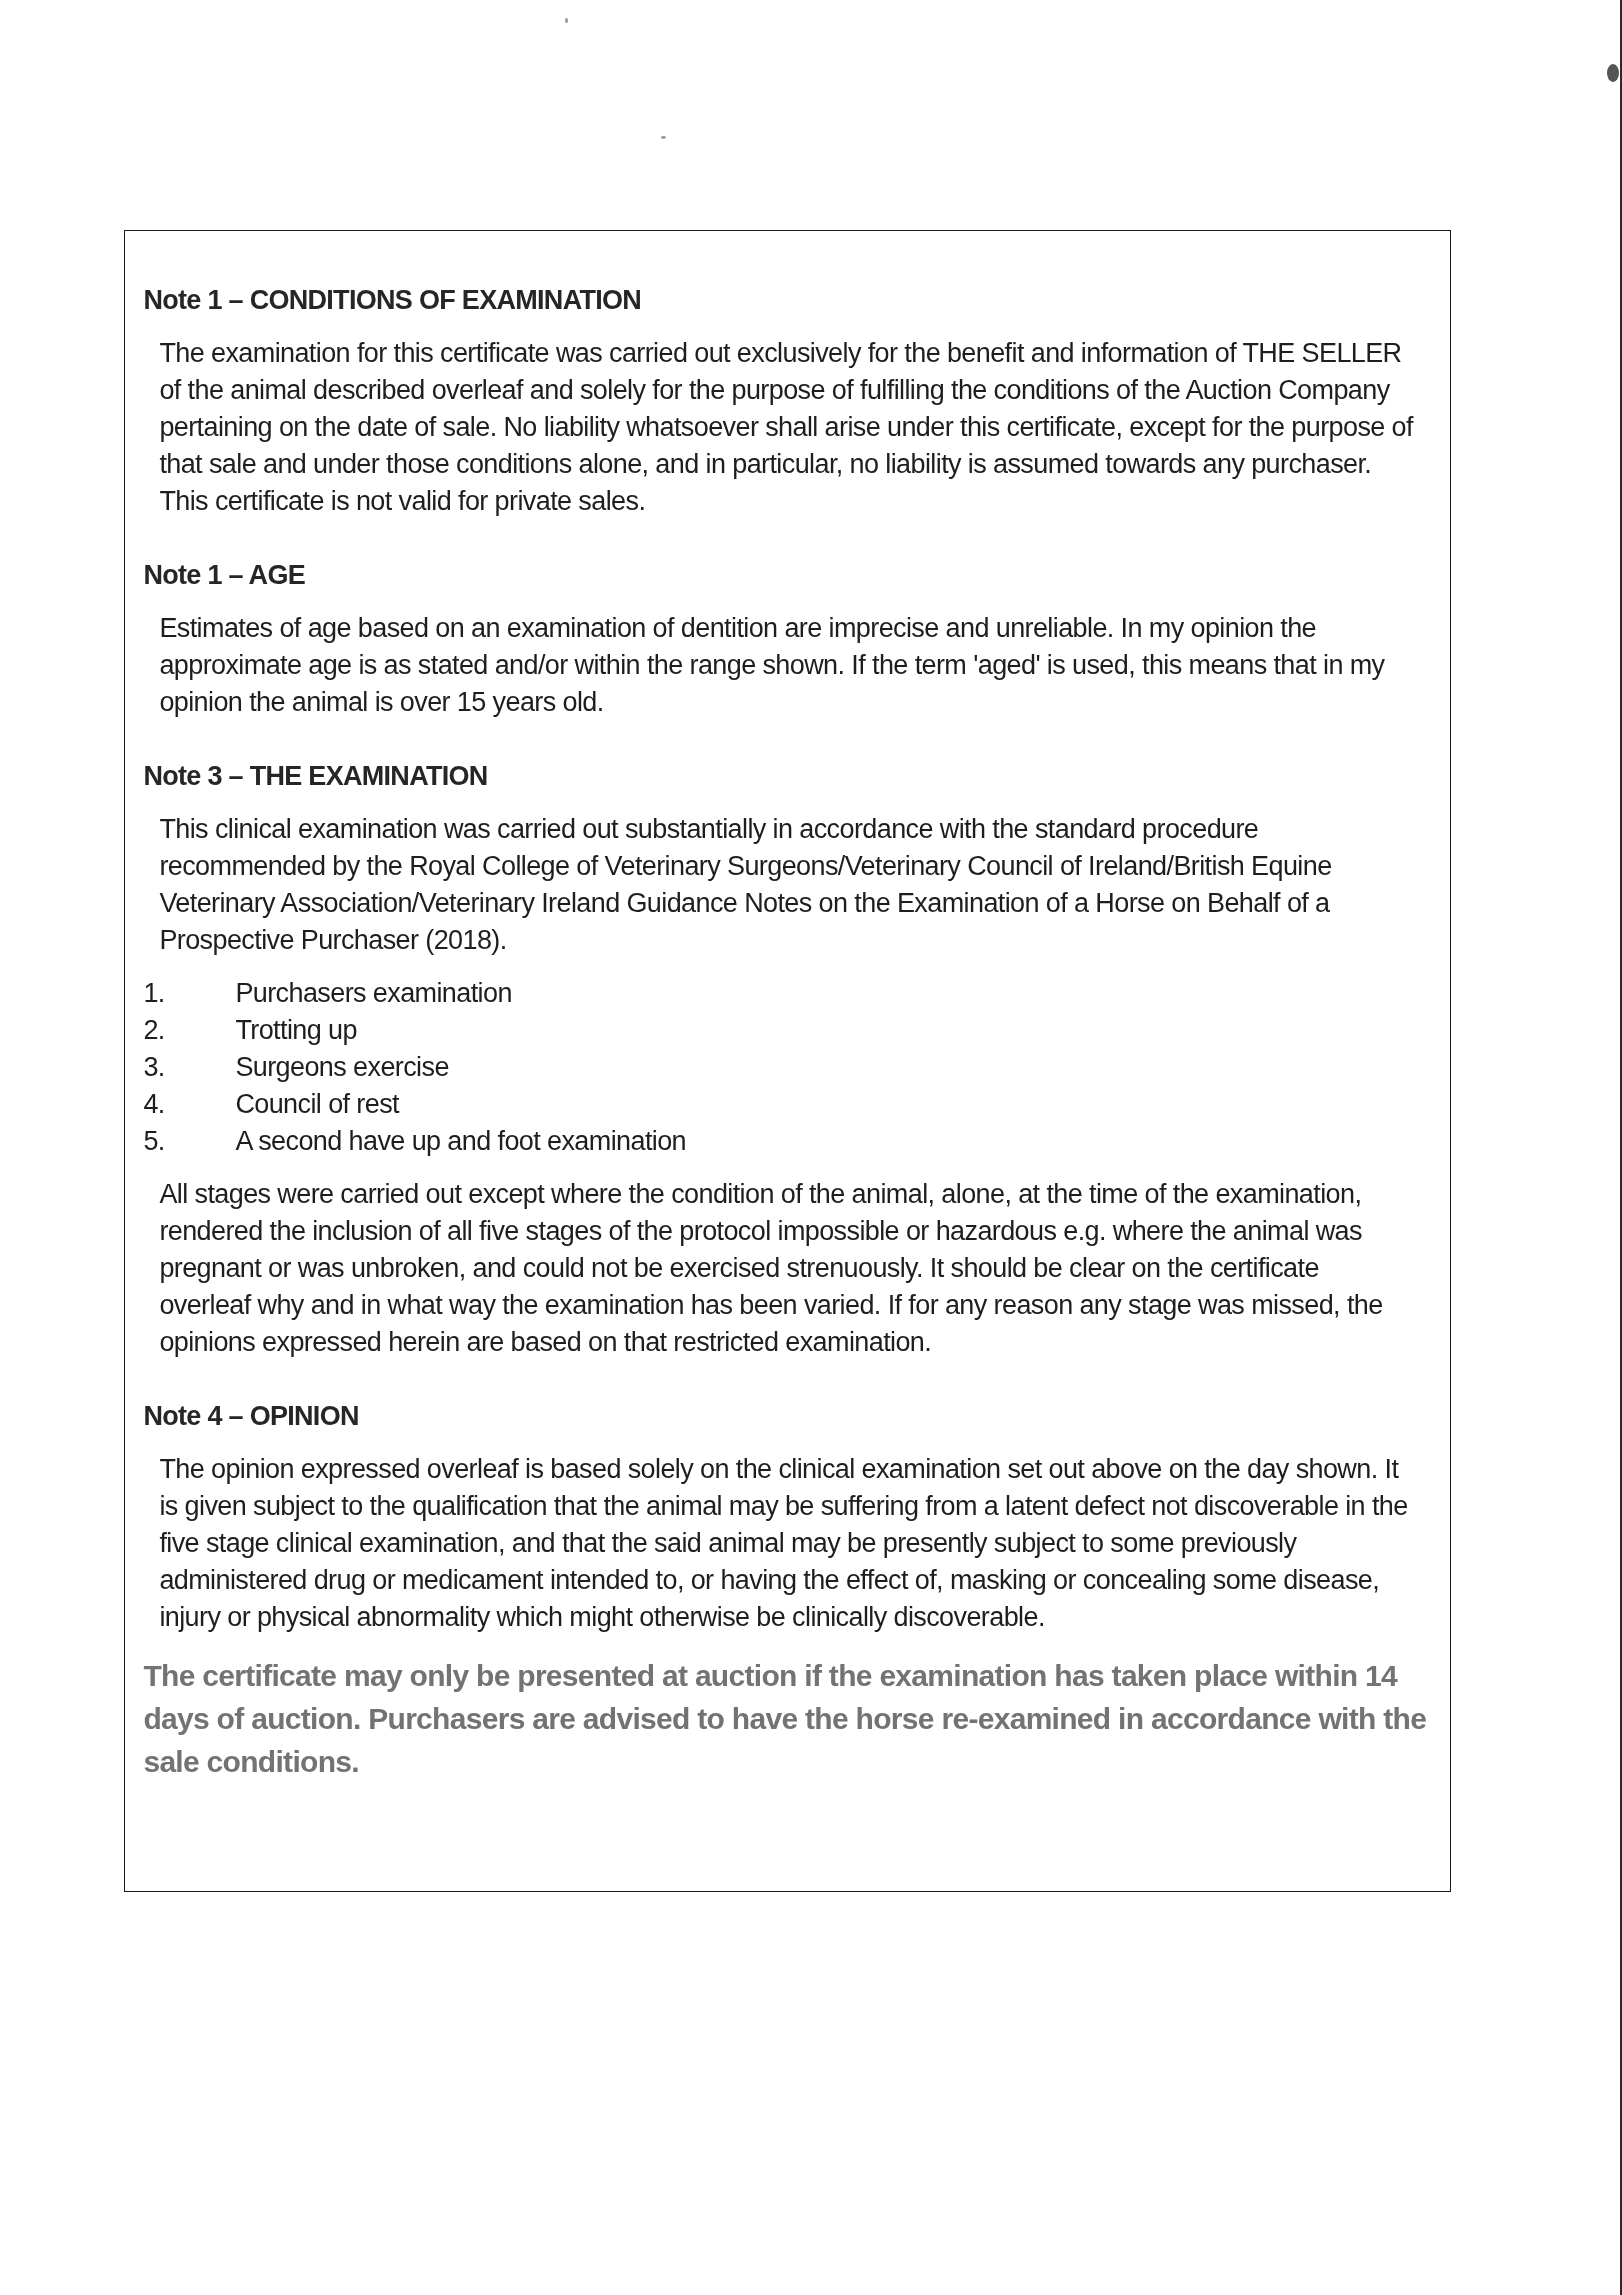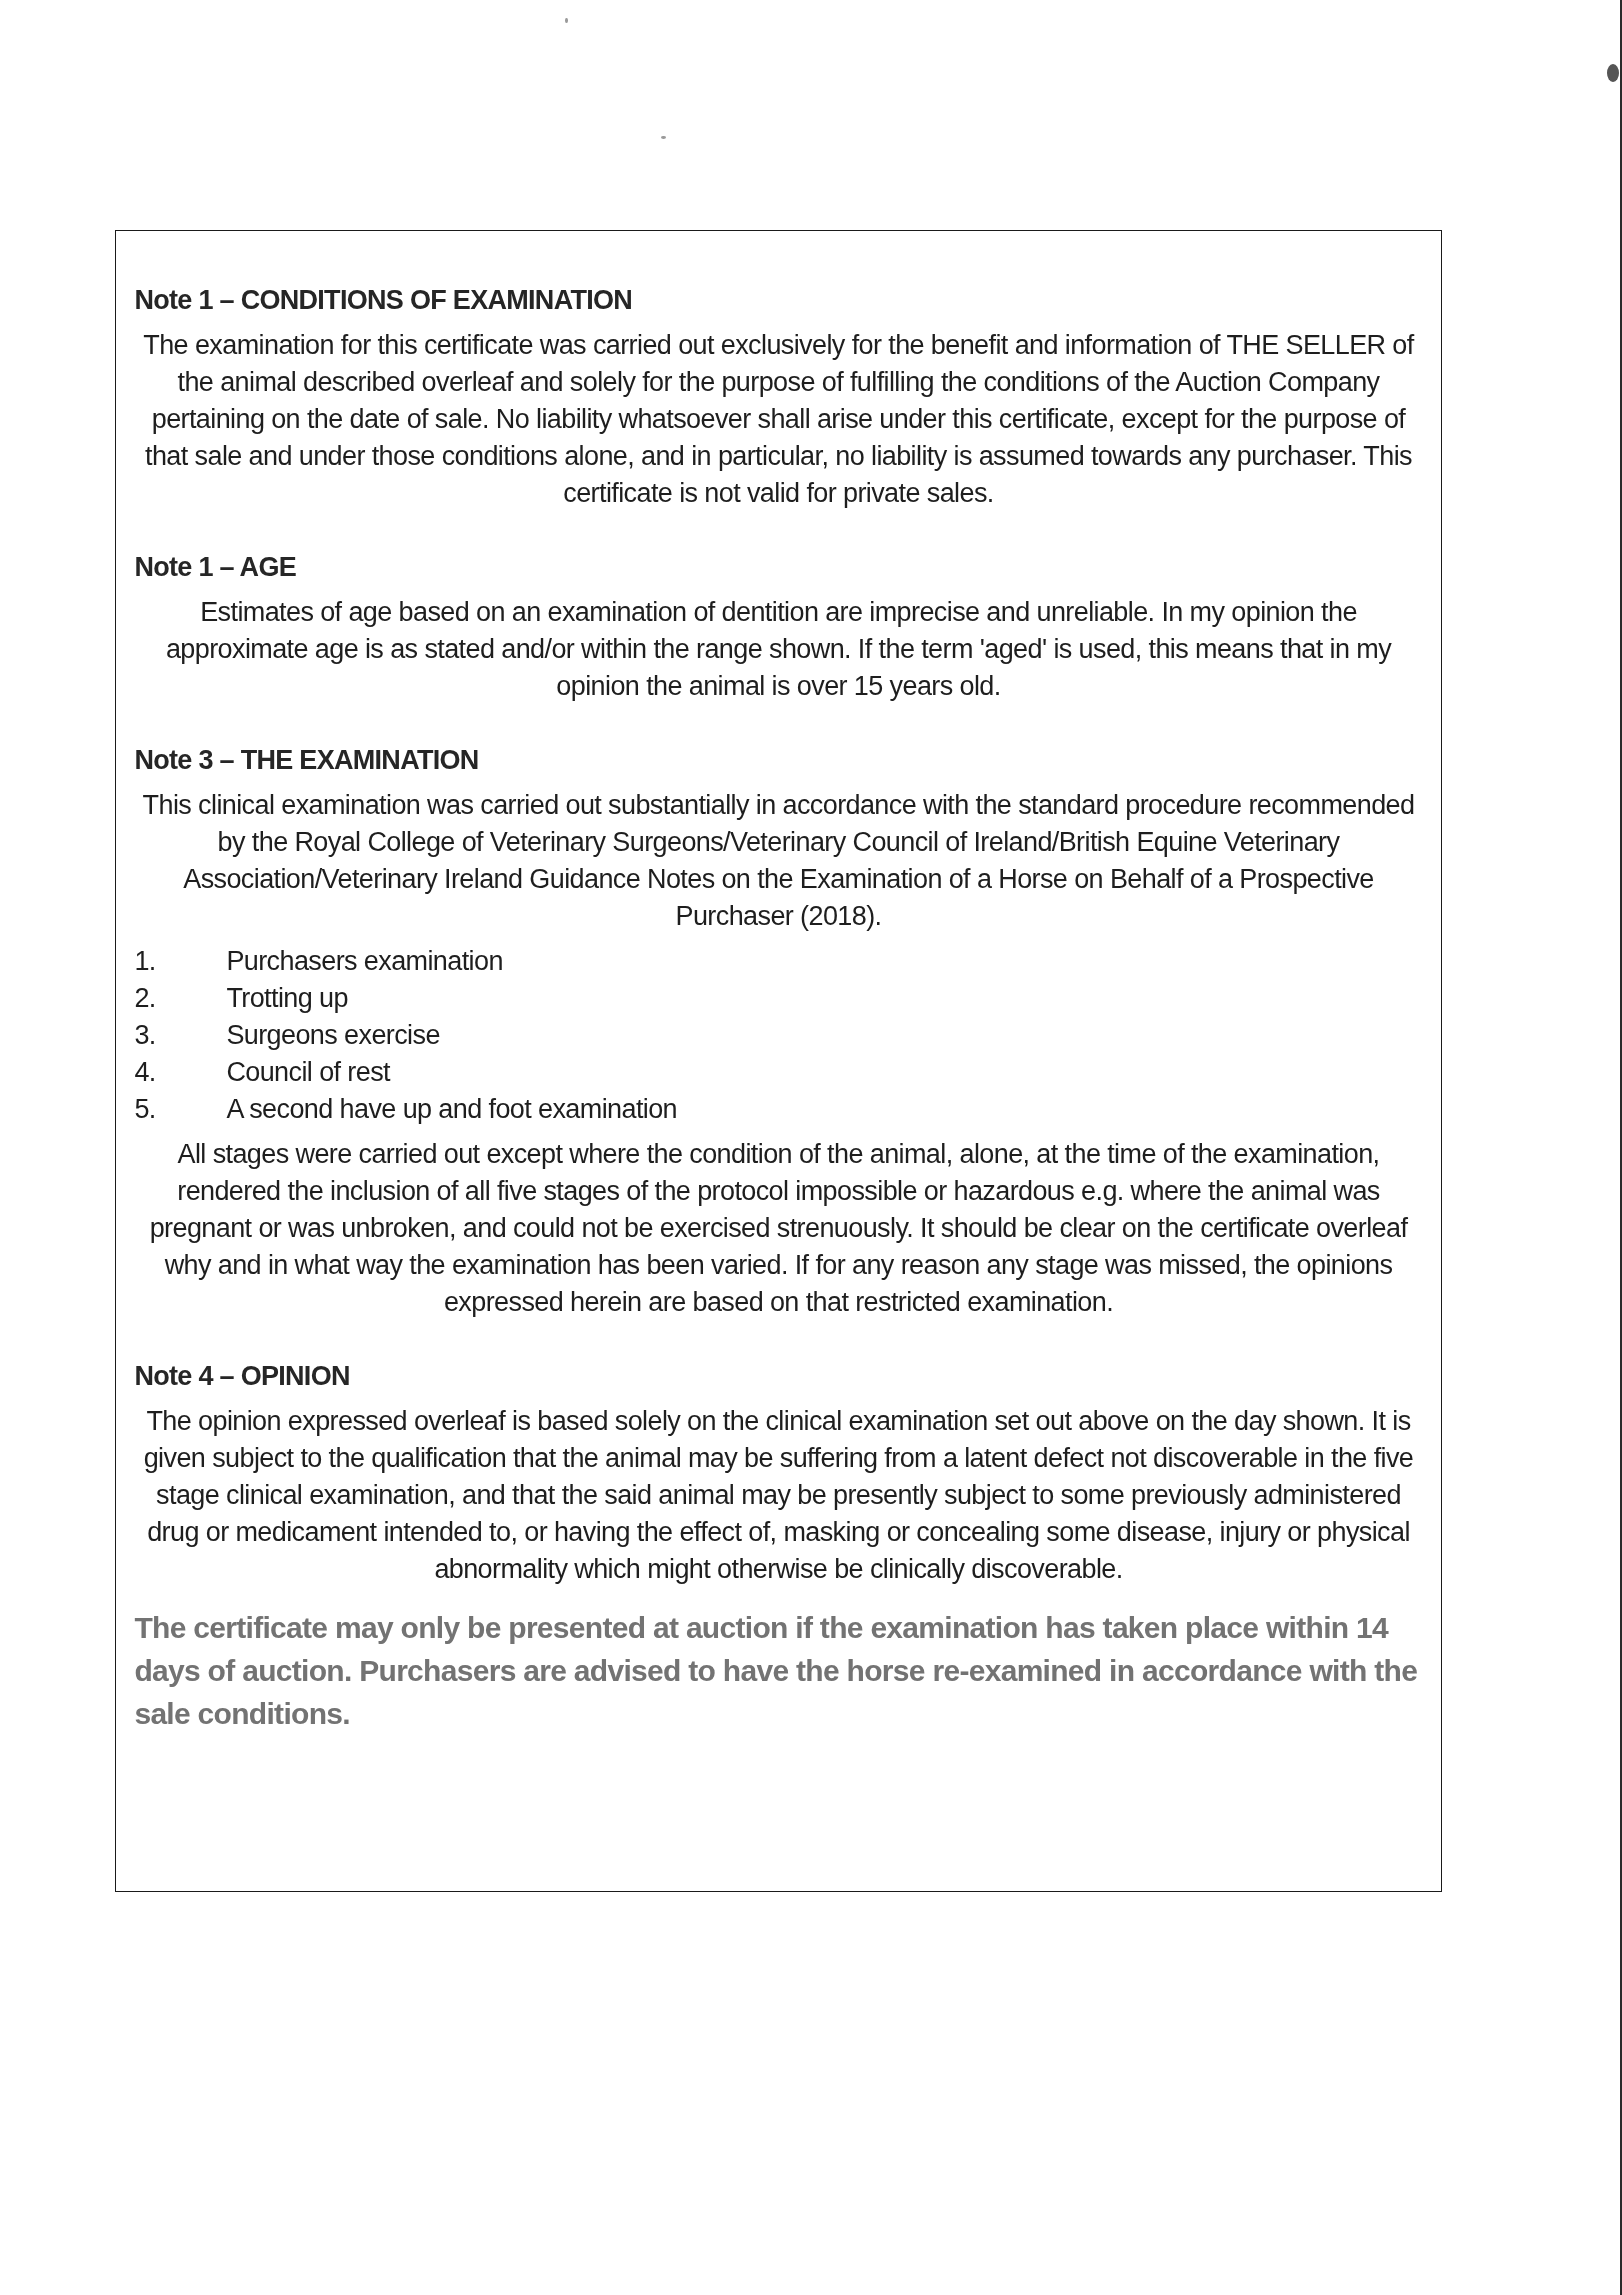--- a/index.html
+++ b/index.html
@@ -23,21 +23,21 @@
       height: 2295px;
       background: #2a2a2a;
     }
     .scan-speck {
       position: absolute;
       background: #9a9a9a;
       border-radius: 50%;
     }
     .notes-box {
       position: absolute;
-      left: 115px;
+      left: 124px;
       top: 230px;
       width: 1327px;
       height: 1662px;
       border: 1.8px solid #1a1a1a;
       box-sizing: border-box;
       padding: 51px 18.4px 0 18.4px;
     }
     .note {
       margin: 0 0 37px 0;
     }
@@ -45,22 +45,21 @@
       font-weight: bold;
       font-size: 27px;
       line-height: 37px;
       letter-spacing: -0.7px;
       color: #262626;
     }
     .para {
       font-size: 27px;
       line-height: 37px;
       letter-spacing: -0.6px;
-      margin: 8px;
-      text-align: center;
+      margin: 16px;
     }
     .stage-list {
       margin: 0;
       padding: 0;
       list-style: none;
     }
     .stage-item {
       display: flex;
       font-size: 27px;
       line-height: 37px;

